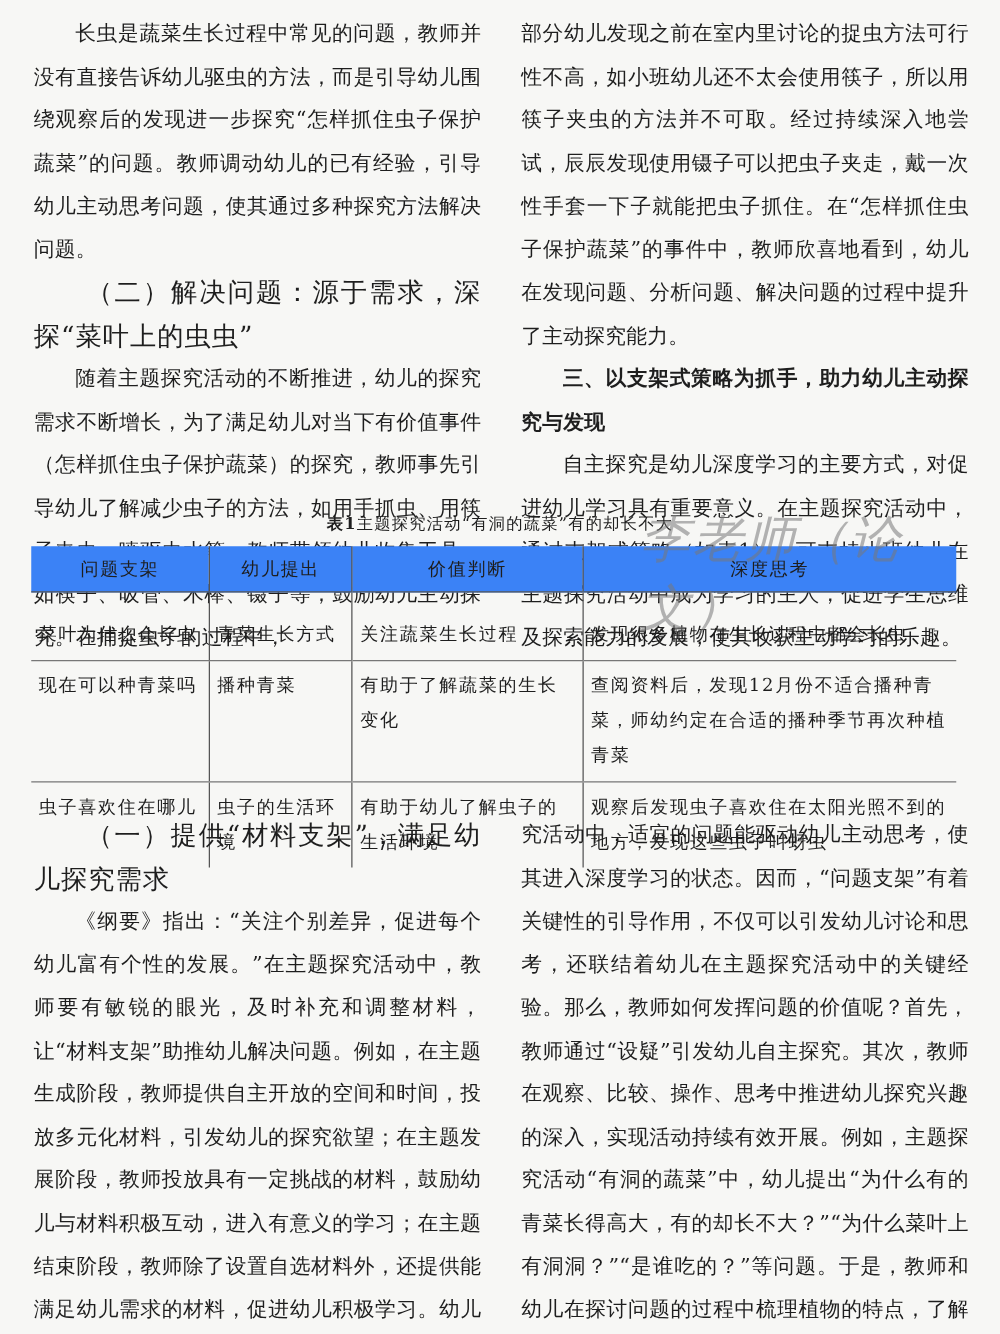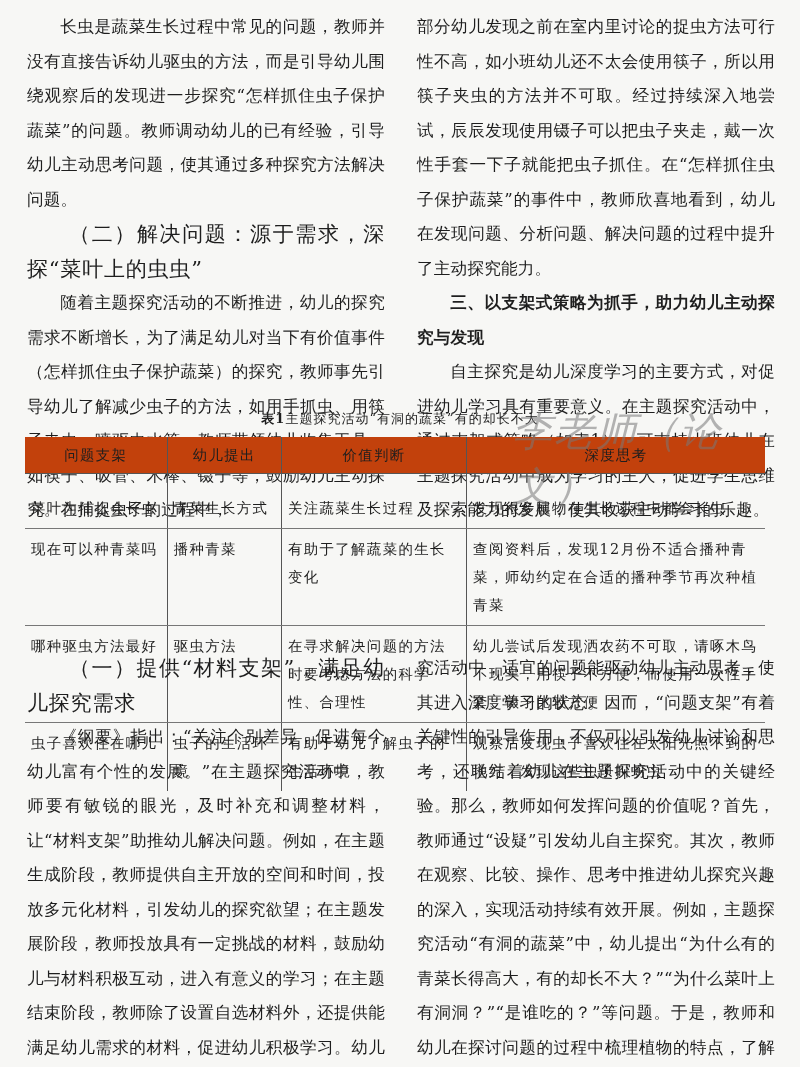--- a/index.html
+++ b/index.html
@@ -36,21 +36,21 @@
       font-family: "DejaVu Sans", "Liberation Sans", sans-serif;
       font-size: 40px; color: rgba(120,120,120,0.55); letter-spacing: 2px;
       pointer-events: none;
       font-style: italic;
     }
     table.scaffold {
       position: absolute; left: 25px; top: 437px; width: 740px;
       border-collapse: collapse; font-size: 14.4px; letter-spacing: 1.4px;
     }
     table.scaffold th {
-      background: #c2410c; font-weight: normal; height: 36px;
+      background: #3b82f6; font-weight: normal; height: 36px;
       border-bottom: 1.5px solid #555; padding: 0 6px;
     }
     table.scaffold td {
       vertical-align: top; padding: 6px 6px; line-height: 28px;
       border-bottom: 1.5px solid #777;
     }
     table.scaffold th + th, table.scaffold td + td { border-left: 1px solid #555; }
     table.scaffold tr.r1 td { height: 24px; padding-top: 20px; }
     table.scaffold tr.r2 td, table.scaffold tr.r3 td { height: 68px; }
     table.scaffold tr.last td { border-bottom: none; height: 52px; }
@@ -90,26 +90,20 @@
       <td>青菜生长方式</td>
       <td>关注蔬菜生长过程</td>
       <td>发现很多植物在生长过程中都会长虫</td>
     </tr>
     <tr class="r2">
       <td>现在可以种青菜吗</td>
       <td>播种青菜</td>
       <td>有助于了解蔬菜的生长变化</td>
       <td>查阅资料后，发现12月份不适合播种青菜，师幼约定在合适的播种季节再次种植青菜</td>
     </tr>
-    <tr class="r3">
-      <td>哪种驱虫方法最好</td>
-      <td>驱虫方法</td>
-      <td>在寻求解决问题的方法时要考虑方法的科学性、合理性</td>
-      <td>幼儿尝试后发现洒农药不可取，请啄木鸟不现实，用筷子不方便，而使用一次性手套、镊子比较方便</td>
-    </tr>
     <tr class="last">
       <td>虫子喜欢住在哪儿</td>
       <td>虫子的生活环境</td>
       <td>有助于幼儿了解虫子的生活环境</td>
       <td>观察后发现虫子喜欢住在太阳光照不到的地方，发现这些虫子叫蚜虫</td>
     </tr>
   </tbody>
 </table>
 
 <div class="watermark">李老师（论文）</div>

